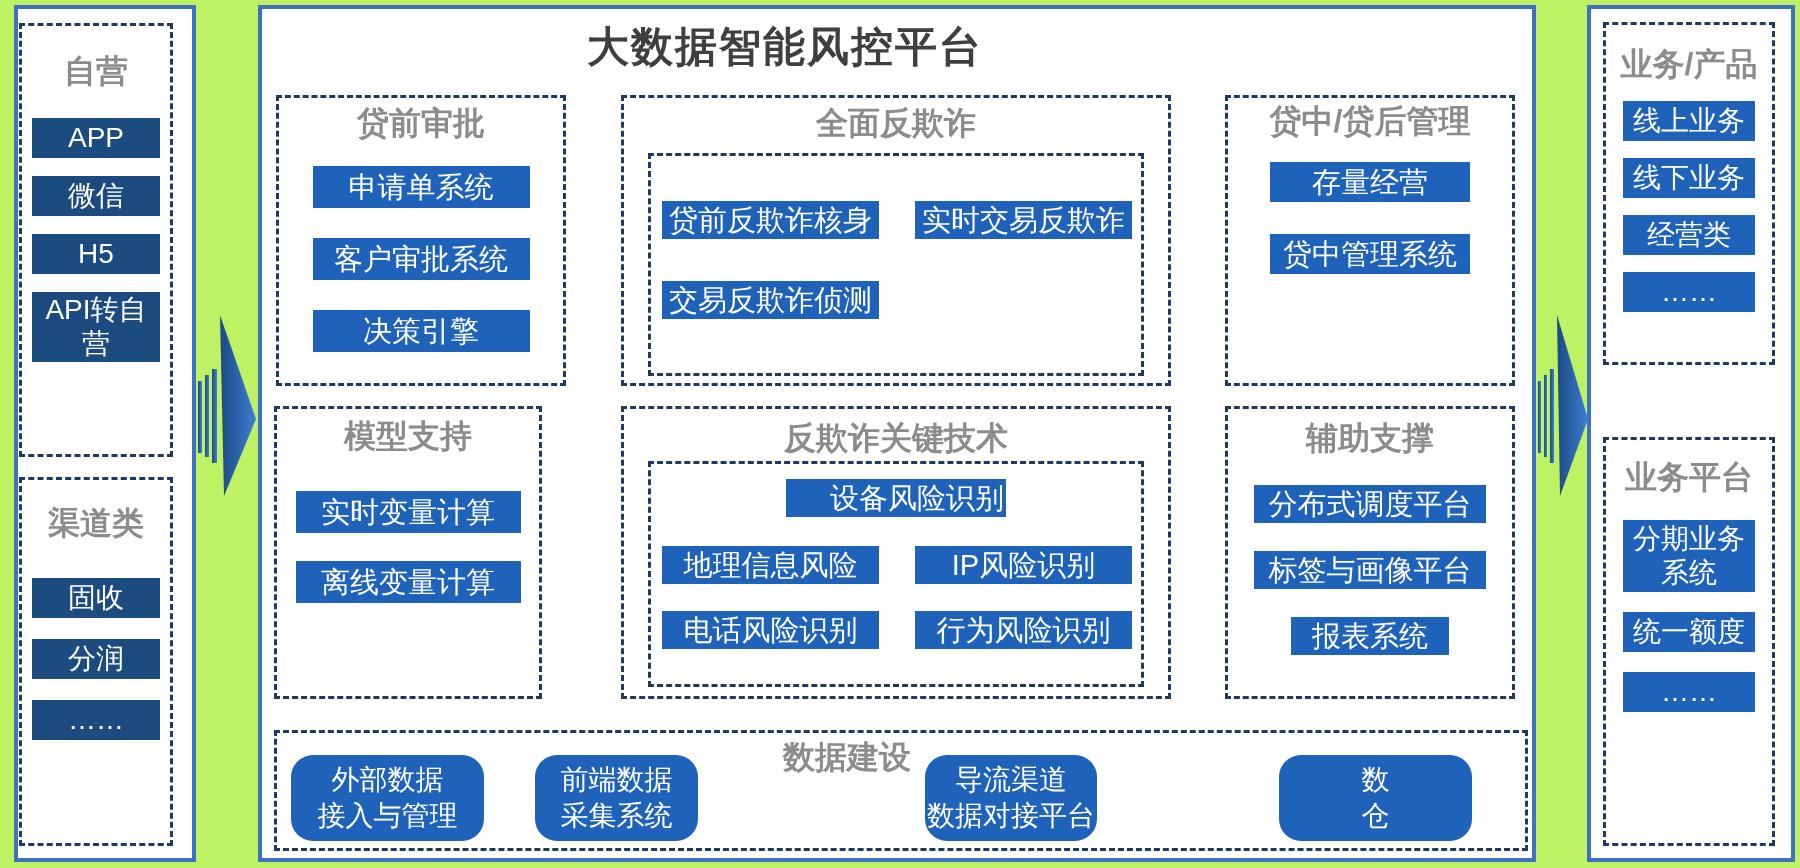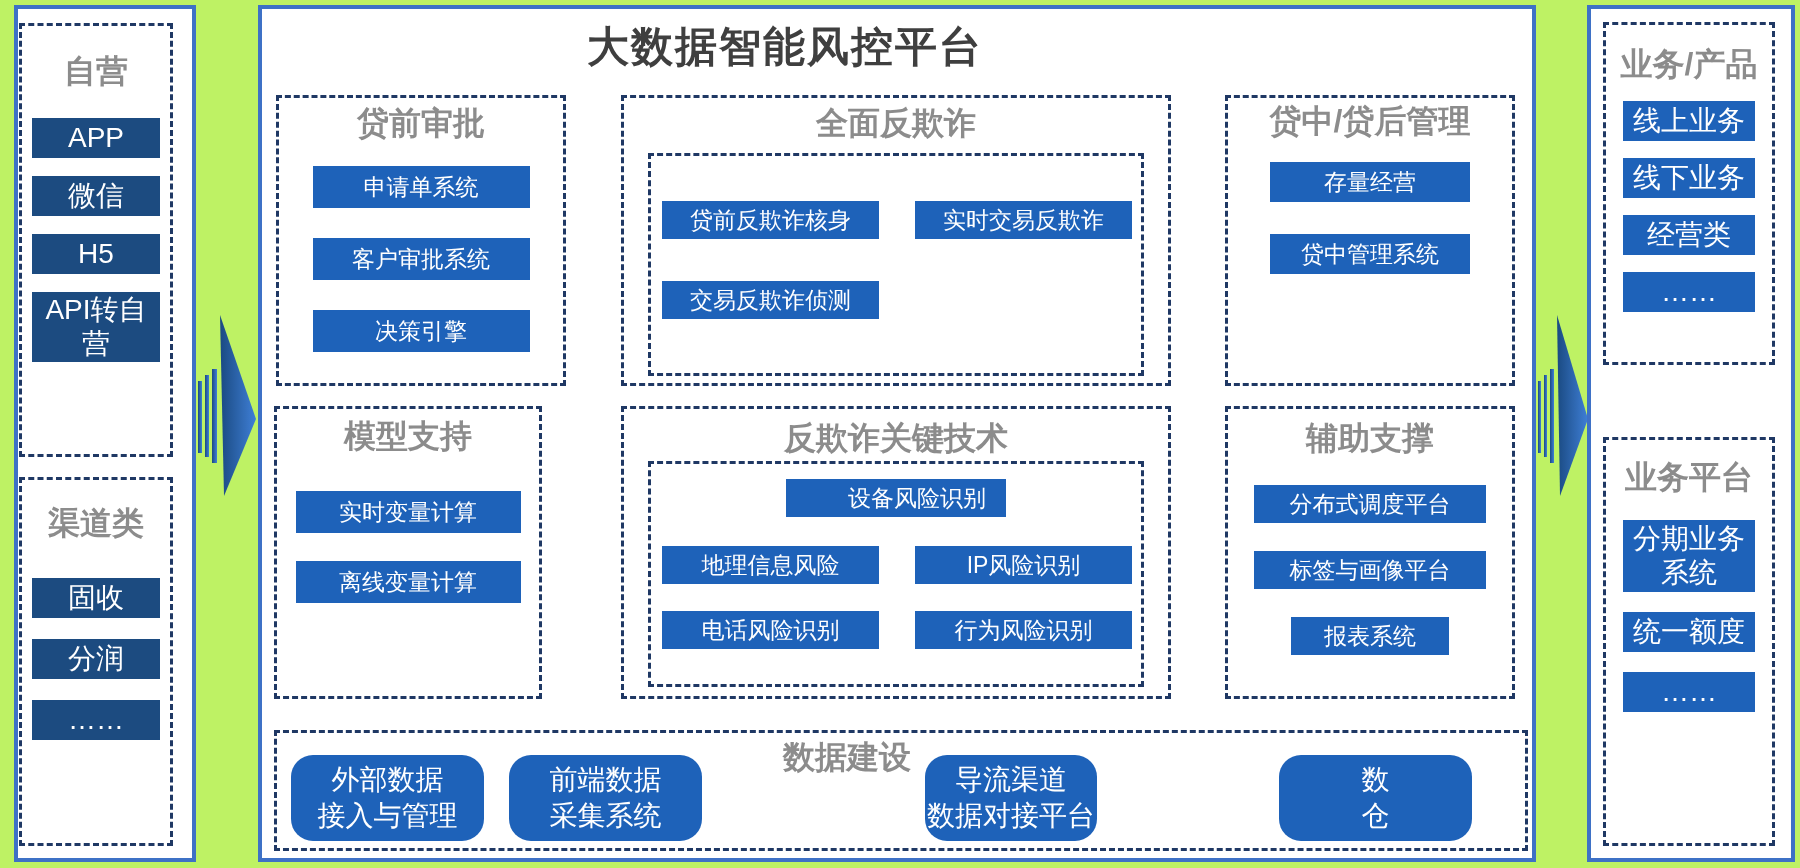--- a/index.html
+++ b/index.html
@@ -16,21 +16,21 @@
   .dash-box{position:absolute;border:3px dashed #1f3864;}
   .group-title{
     text-align:center;font-weight:bold;color:#8c8c8c;font-size:32px;line-height:38px;
   }
   .main-title{
     position:absolute;left:63px;top:14px;width:920px;text-align:center;
     font-size:42px;line-height:48px;font-weight:bold;color:#3f3f3f;letter-spacing:2px;
   }
   .node{
     background:#1e62b9;color:#ffffff;display:flex;align-items:center;justify-content:center;
-    text-align:center;white-space:pre-line;font-size:23px;line-height:34px;
+    text-align:center;white-space:pre-line;font-size:29px;line-height:34px;
   }
   .stack{display:flex;flex-direction:column;align-items:center;}
 
   
   .self-box{left:1px;top:14px;width:154px;height:434px;}
   .self-box .group-title{margin-top:26px;}
   .self-box .stack{margin-top:28px;gap:18px;}
   .self-box .node,.channel-box .node{background:#1c4b80;width:128px;height:40px;font-size:28px;}
   .self-box .node.tall2{height:70px;}
   .channel-box{left:1px;top:468px;width:154px;height:369px;}
@@ -74,21 +74,21 @@
   .sec-aux{left:963px;top:397px;width:290px;height:293px;}
   .sec-aux .group-title{margin-top:10px;}
   .sec-aux .stack{margin-top:28px;gap:28px;}
   .sec-aux .node{width:232px;height:38px;}
   .sec-aux .node.short{width:158px;}
 
   .sec-data{left:12px;top:721px;width:1254px;height:121px;}
   .sec-data .group-title{position:absolute;left:470px;top:5px;width:200px;}
   .sec-data .node{position:absolute;top:22px;height:86px;font-size:28px;line-height:36px;border-radius:22px;}
   .sec-data .n1{left:14px;width:193px;}
-  .sec-data .n2{left:232px;width:193px;text-align:right;}
+  .sec-data .n2{left:258px;width:163px;text-align:right;}
   .sec-data .n3{left:648px;width:172px;}
   .sec-data .n4{left:1002px;width:193px;}
 
   
   .biz-box{left:12px;top:13px;width:172px;height:343px;}
   .biz-box .group-title{margin-top:20px;}
   .biz-box .stack{margin-top:18px;gap:17px;}
   .biz-box .node,.plat-box .node{width:132px;height:40px;font-size:28px;}
   .plat-box{left:12px;top:428px;width:172px;height:409px;}
   .plat-box .group-title{margin-top:18px;}

